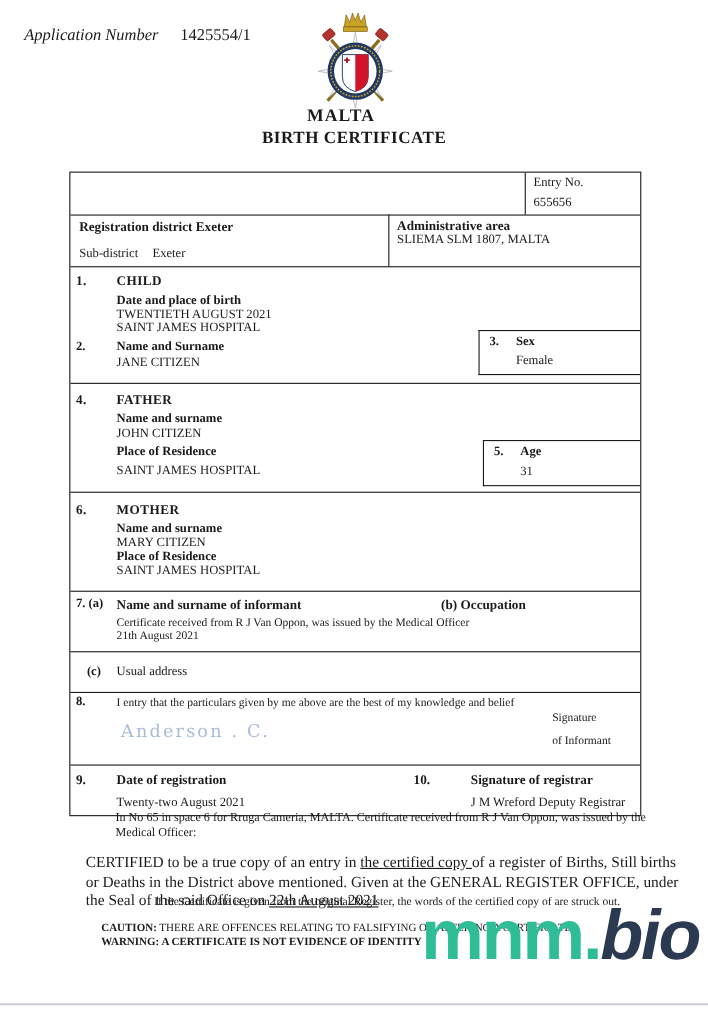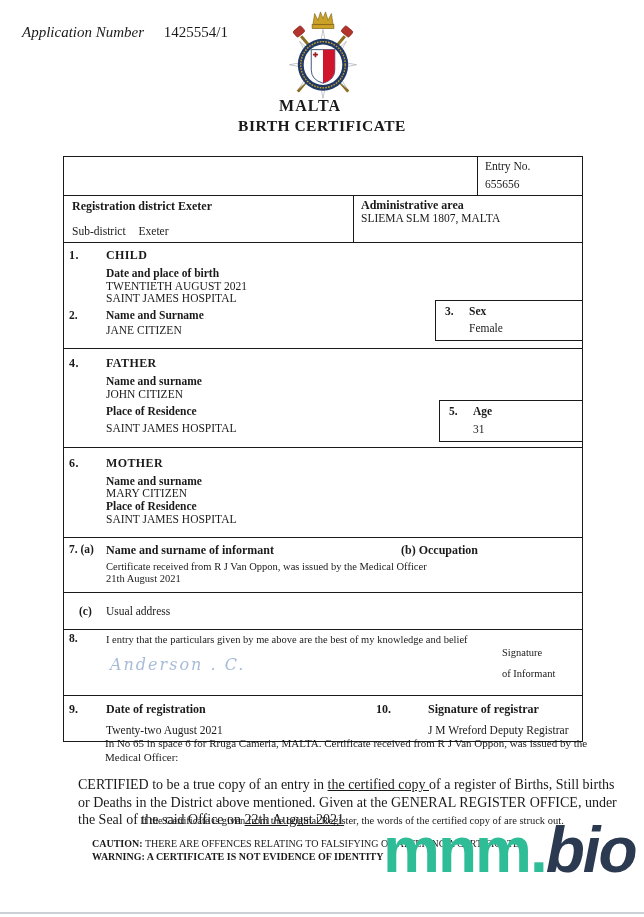--- a/index.html
+++ b/index.html
@@ -16,21 +16,21 @@
   .title1{left:0;top:97px;width:620px;text-align:center;font-size:16px;font-weight:bold;letter-spacing:1px;}
   .title2{left:0;top:117px;width:644px;text-align:center;font-size:15.5px;font-weight:bold;letter-spacing:0.5px;}
   
   .cert-table{left:63px;top:138px;width:518px;height:584px;border:1.2px solid #1a1a1a;font-size:11.5px;margin-top:18px;}
   .hline{position:absolute;left:0;width:100%;height:0;border-top:1.2px solid #1a1a1a;}
   .vline{position:absolute;width:0;border-left:1.2px solid #1a1a1a;}
   .b{font-weight:bold;}
   .sect{font-weight:bold;font-size:12px;letter-spacing:0.4px;}
   .small{font-size:10.5px;}
   .cellbox{position:absolute;border:1.2px solid #1a1a1a;border-right:none;}
-  .sig{font-family:"DejaVu Serif",serif;font-style:italic;font-size:16px;letter-spacing:2px;color:#a7bcd9;text-align:right;}
+  .sig{font-family:"DejaVu Serif",serif;font-size:16px;letter-spacing:2px;color:#a7bcd9;text-align:right;}
   
   .received{left:105px;top:737px;width:515px;font-size:11px;line-height:13.5px;}
   .certified{left:78px;top:776px;width:548px;font-size:14px;line-height:17.5px;}
   .u{text-decoration:underline;}
   .orig-note{left:78px;top:815px;width:548px;font-size:10.5px;text-align:center;}
   .caution{left:92px;top:838px;width:510px;text-align:left;font-size:10px;line-height:12.5px;}
   .logo{left:383px;top:818px;font-family:"Liberation Sans",sans-serif;font-size:64px;font-weight:bold;letter-spacing:-2px;line-height:1;white-space:nowrap;}
   .logo .p2{font-style:italic;}
   .page-edge{left:0;top:912px;width:644px;height:2px;background:#cdd1d6;}
 </style>

